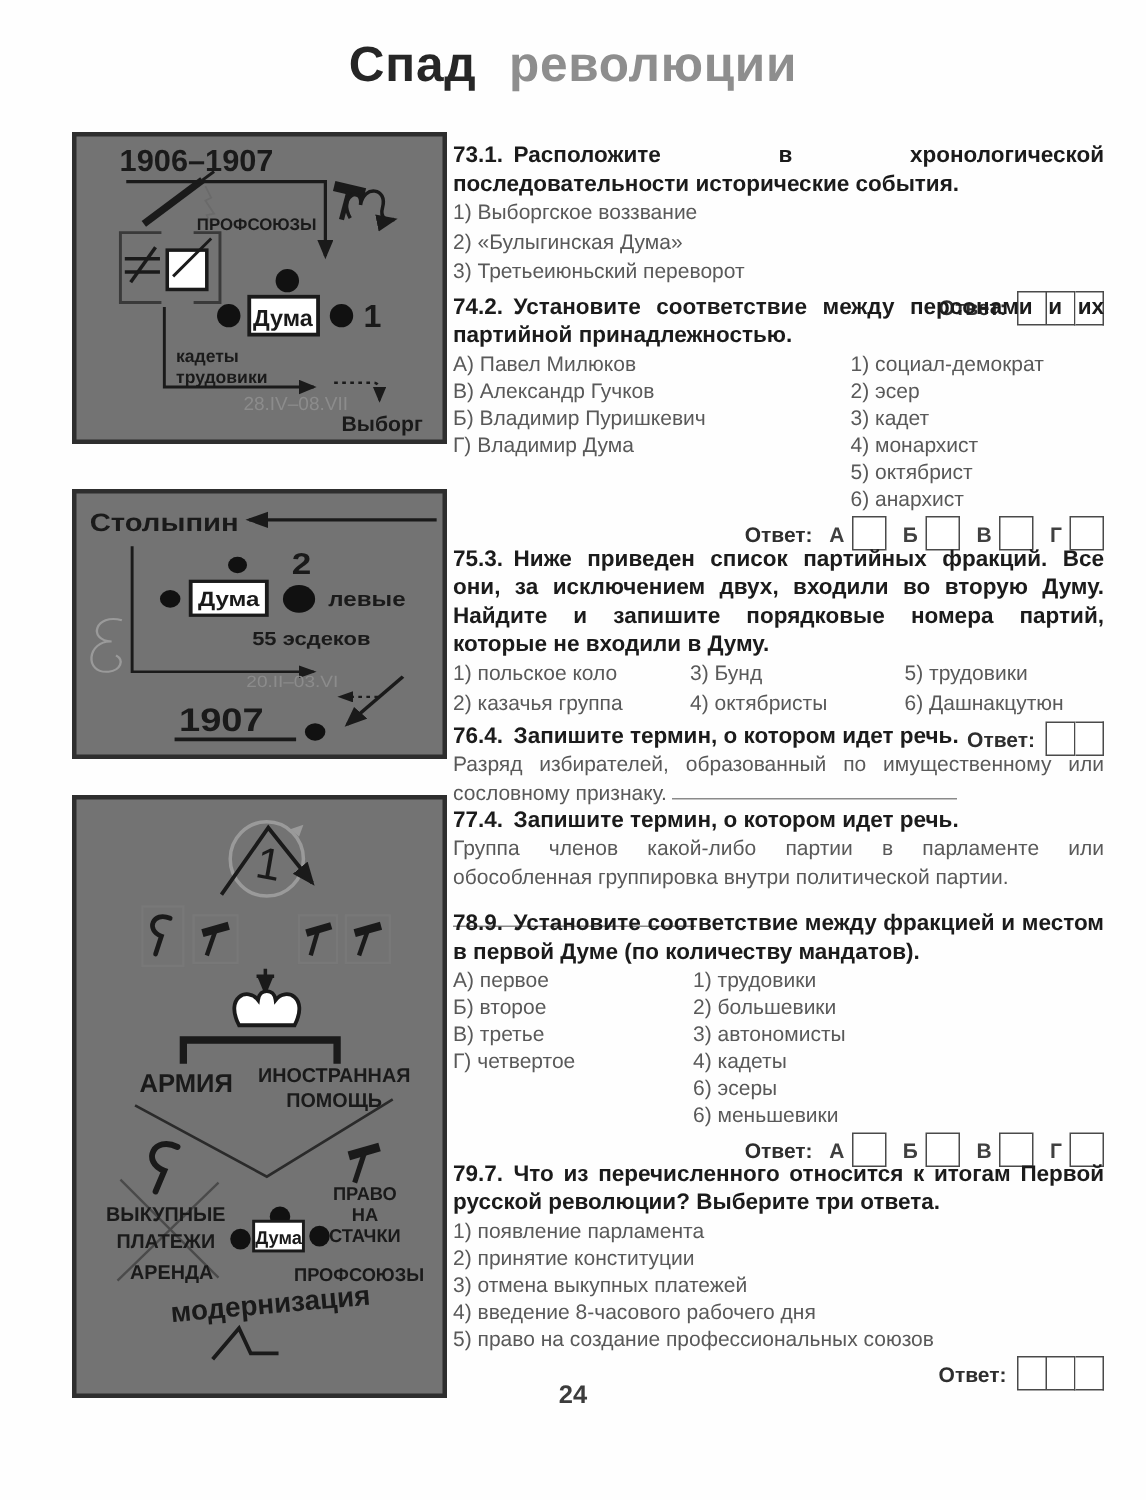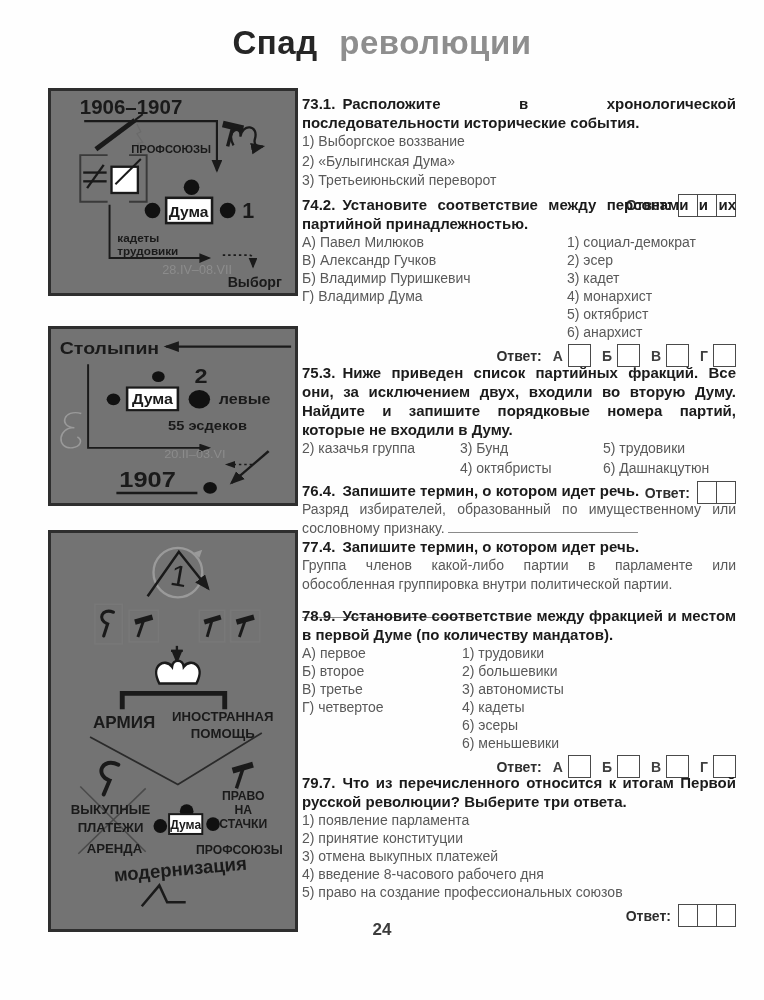--- a/index.html
+++ b/index.html
@@ -241,20 +241,21 @@
       </span>
     </div>
   </section>
 
   <section class="q" id="q75">
     <p class="qt">
       <span class="qn">75.3.</span><span>Ниже приведен список партийных фракций. Все они, за исключением двух, входили во вторую Думу. Найдите и запишите порядковые номера партий, которые не входили в Думу.</span>
     </p>
     <div class="cols">
       <div class="colW158">
+        <div class="opt">1) польское коло</div>
         <div class="opt">2) казачья группа</div>
       </div>
       <div class="colW143">
         <div class="opt">3) Бунд</div>
         <div class="opt">4) октябристы</div>
       </div>
       <div class="colR">
         <div class="opt">5) трудовики</div>
         <div class="opt">6) Дашнакцутюн</div>
       </div>

